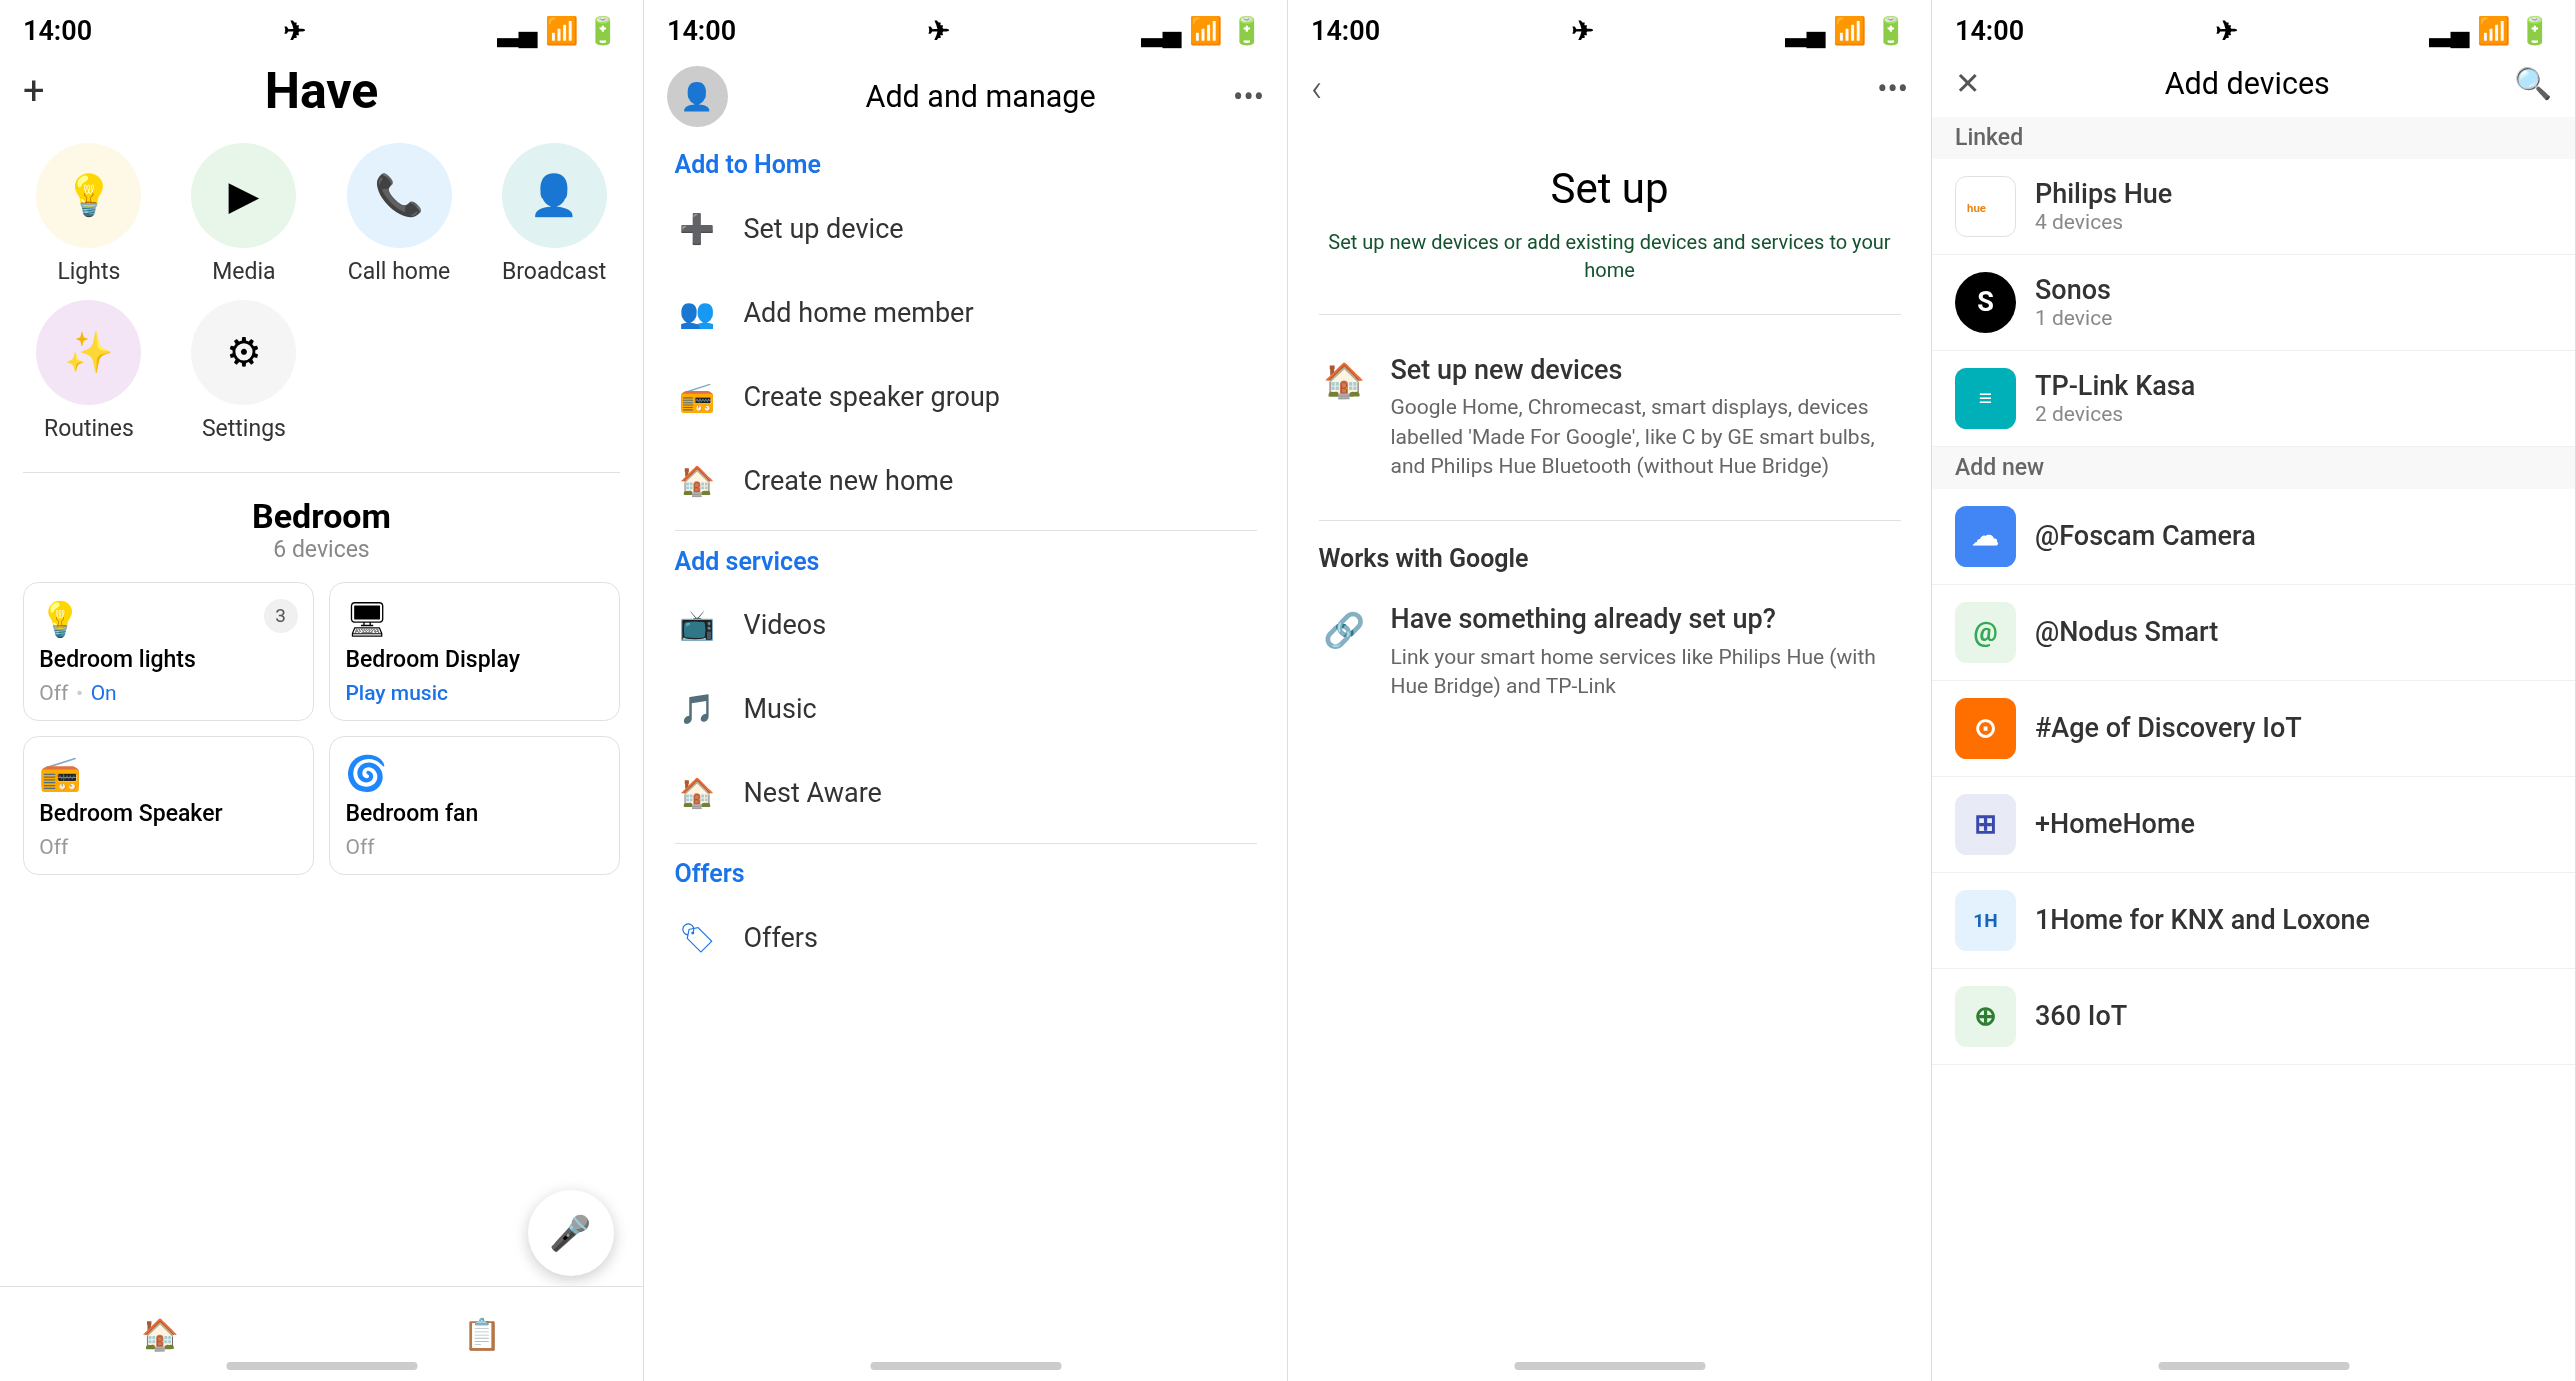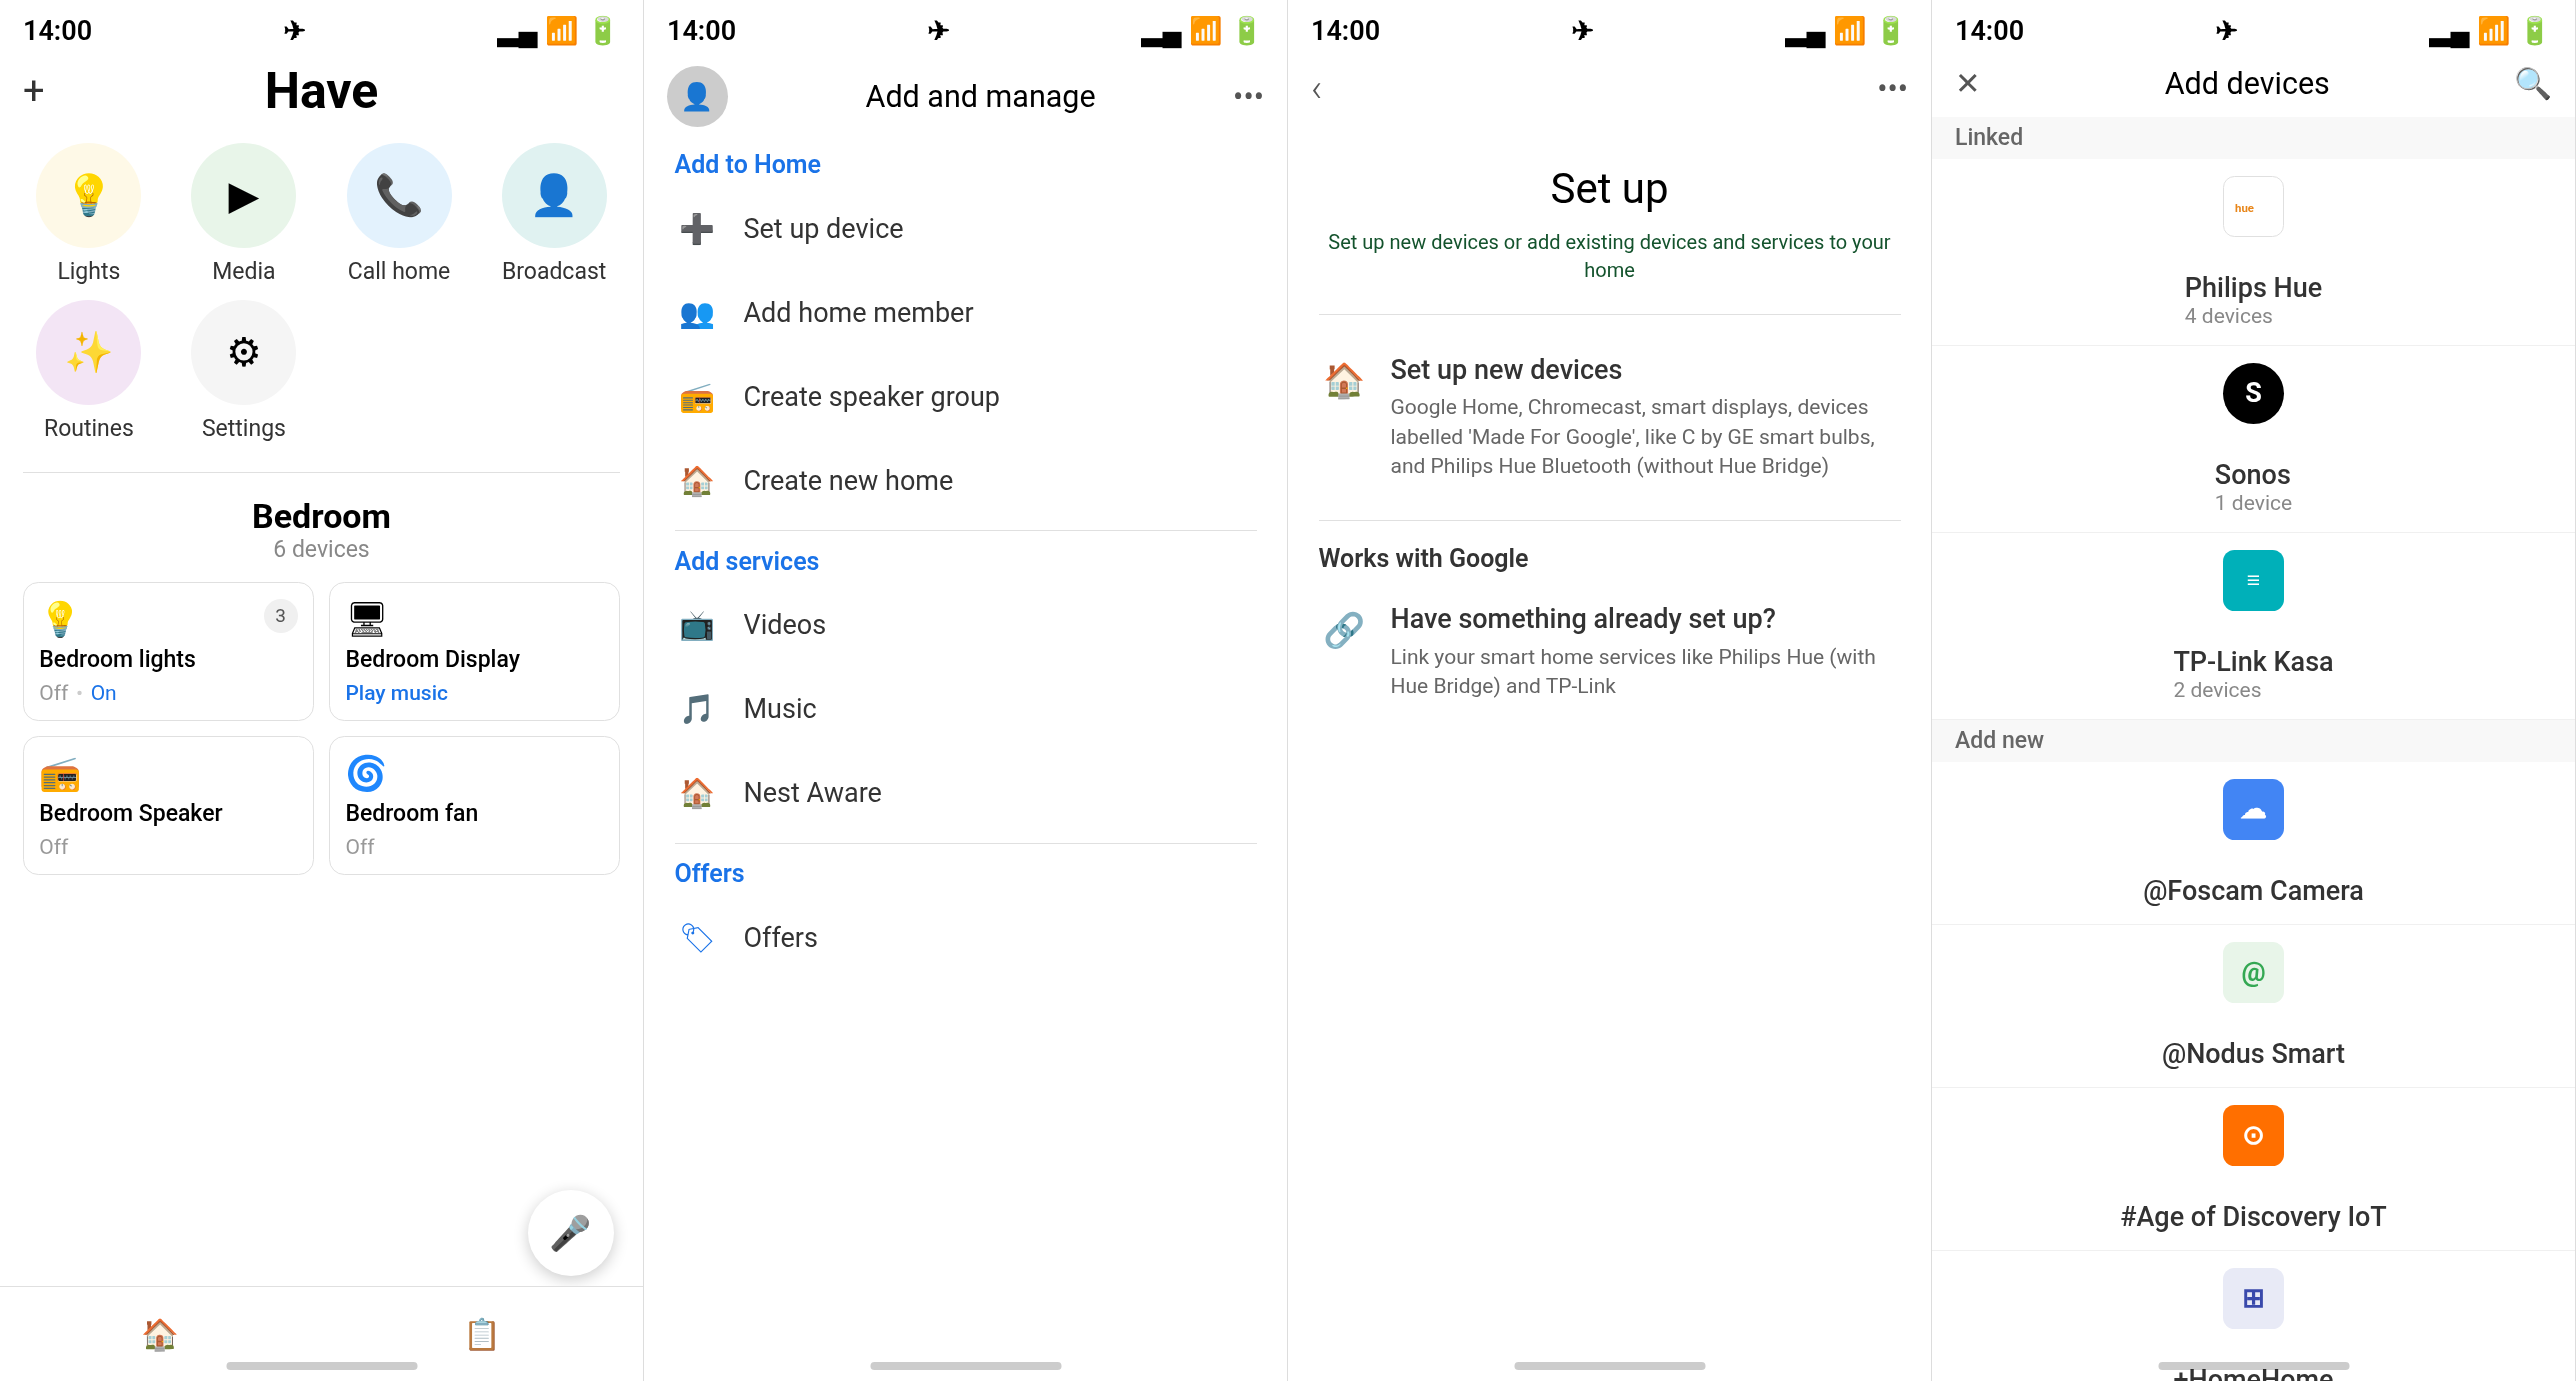--- a/index.html
+++ b/index.html
@@ -333,39 +333,37 @@
       font-weight: 500;
       background: #f8f8f8;
     }
     .device-list-item {
       display: flex;
       align-items: center;
       gap: 19px;
       padding: 17px 23px;
       border-bottom: 1px solid #f0f0f0;
       cursor: pointer;
-      flex-direction: column;
     }
     .device-logo {
       width: 61px;
       height: 61px;
       border-radius: 11.4px;
       display: flex;
       align-items: center;
       justify-content: center;
       font-size: 27px;
       font-weight: 700;
       flex-shrink: 0;
     }
     .device-info {}
     .device-list-name {
       font-size: 27px;
       font-weight: 500;
       color: #333;
-      margin-top: 16px;
     }
     .device-list-count {
       font-size: 21px;
       color: #888;
     }
     .hue-logo { background: #fff; border: 1.9px solid #e0e0e0; }
     .sonos-logo { background: #000; color: #fff; border-radius: 50% !important; }
     .tplink-logo { background: #00b0b9; color: #fff; }
     .foscam-logo { background: #4285f4; color: #fff; }
     .nodus-logo { background: #e8f5e9; color: #34a853; }

